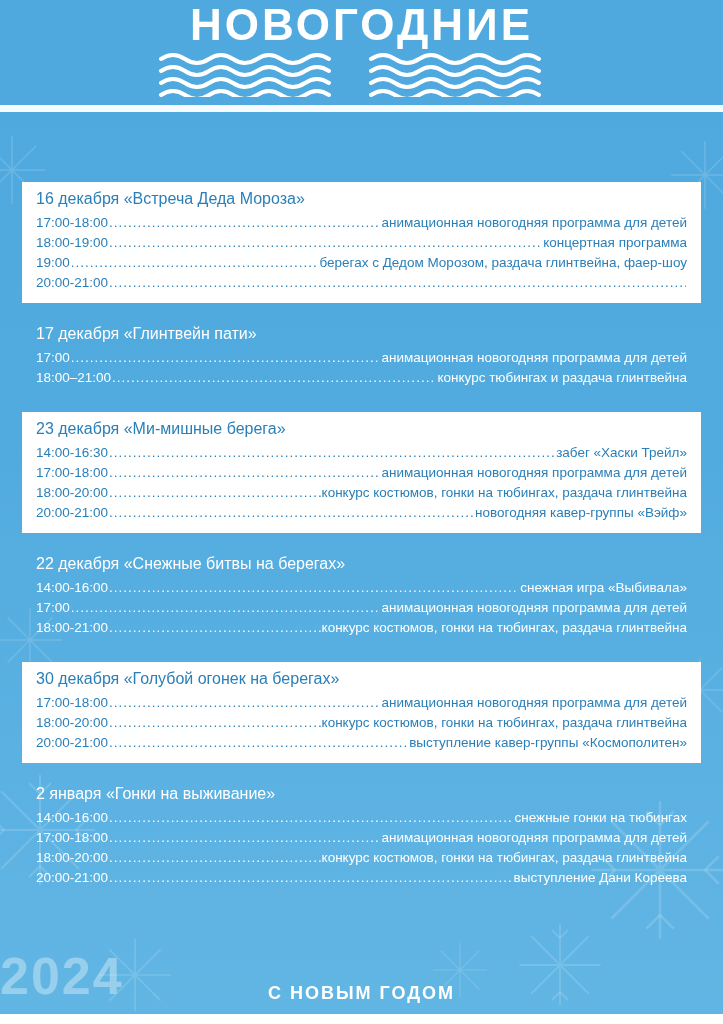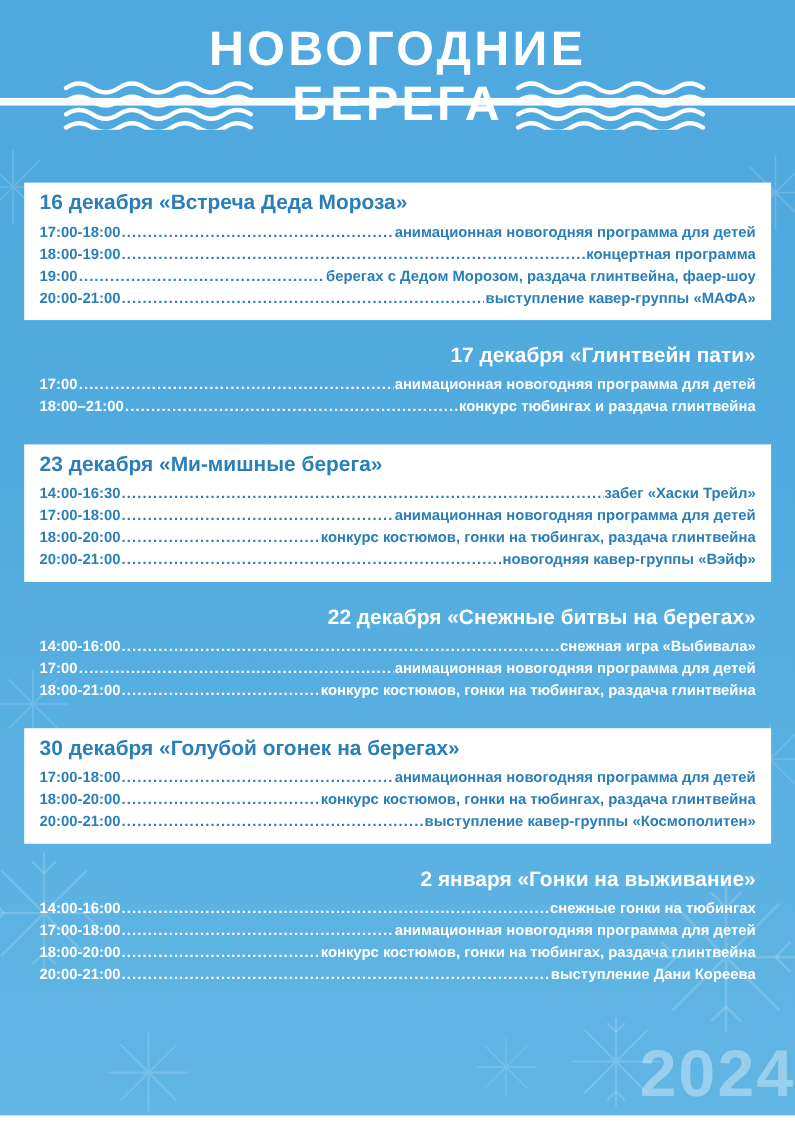--- a/index.html
+++ b/index.html
@@ -26,22 +26,22 @@
   .bg-deco {
     position: absolute;
     inset: 0;
     pointer-events: none;
     opacity: 0.55;
   }
 
   
   .header {
     position: relative;
-    height: 96px;
-    padding-top: 21px;
+    height: 112px;
+    padding-top: 1px;
     box-sizing: border-box;
   }
   .title-line1 {
     text-align: center;
     color: #ffffff;
     font-size: 44px;
     font-weight: bold;
     letter-spacing: 3px;
     line-height: 48px;
     font-family: "Liberation Sans", sans-serif;
@@ -81,34 +81,33 @@
   .day-block {
     margin-bottom: 14px;
     padding: 8px 14px 10px 14px;
     box-sizing: border-box;
   }
   .day-block.banded {
     background: #ffffff;
   }
   .day-title {
     color: #2a7fb8;
-    font-size: 19px;
-    font-weight: bold;
+    font-size: 16px;
+    font-weight: normal;
     margin-bottom: 5px;
     white-space: nowrap;
   }
   .day-block.plain .day-title {
     color: #ffffff;
-    text-align: right;
   }
   .event-row {
     display: flex;
     align-items: baseline;
     font-size: 13.5px;
-    font-weight: bold;
+    font-weight: normal;
     color: #2a7fb8;
     line-height: 20px;
     white-space: nowrap;
     overflow: hidden;
   }
   .day-block.plain .event-row {
     color: #ffffff;
   }
   .ev-time { flex: 0 0 auto; }
   .ev-dots {
@@ -126,22 +125,22 @@
     left: 0;
     right: 0;
     bottom: 0;
     height: 96px;
   }
   .footer-year {
     position: absolute;
     left: 0;
     right: 0;
     bottom: 22px;
-    text-align: right;
-    font-size: 60px;
+    text-align: left;
+    font-size: 52px;
     font-weight: bold;
     color: #ffffff;
     opacity: 0.35;
     letter-spacing: 2px;
     line-height: 52px;
   }
   .footer-greeting {
     position: absolute;
     left: 0;
     right: 0;
@@ -207,21 +206,20 @@
     <div class="title-line1">НОВОГОДНИЕ</div>
     <div class="title-row2">
       <svg class="waves" width="200" height="46" viewBox="0 0 200 46" aria-hidden="true">
         <g stroke="#ffffff" fill="none" stroke-width="4" stroke-linecap="round">
           <path d="M4,8 q12,-8 24,0 t24,0 t24,0 t24,0 t24,0 t24,0 t24,0"></path>
           <path d="M4,20 q12,-8 24,0 t24,0 t24,0 t24,0 t24,0 t24,0 t24,0"></path>
           <path d="M4,32 q12,-8 24,0 t24,0 t24,0 t24,0 t24,0 t24,0 t24,0"></path>
           <path d="M4,44 q12,-8 24,0 t24,0 t24,0 t24,0 t24,0 t24,0 t24,0"></path>
         </g>
       </svg>
-      <div class="title-line2">БЕРЕГА</div>
       <svg class="waves" width="200" height="46" viewBox="0 0 200 46" aria-hidden="true">
         <g stroke="#ffffff" fill="none" stroke-width="4" stroke-linecap="round">
           <path d="M4,8 q12,-8 24,0 t24,0 t24,0 t24,0 t24,0 t24,0 t24,0"></path>
           <path d="M4,20 q12,-8 24,0 t24,0 t24,0 t24,0 t24,0 t24,0 t24,0"></path>
           <path d="M4,32 q12,-8 24,0 t24,0 t24,0 t24,0 t24,0 t24,0 t24,0"></path>
           <path d="M4,44 q12,-8 24,0 t24,0 t24,0 t24,0 t24,0 t24,0 t24,0"></path>
         </g>
       </svg>
     </div>
     <div class="header-rule"></div>
@@ -241,21 +239,20 @@
           <span class="ev-desc">концертная программа</span>
         </div>
         <div class="event-row">
           <span class="ev-time">19:00</span>
           <span class="ev-dots">........................................................................................................................................................................................................</span>
           <span class="ev-desc">берегах с Дедом Морозом, раздача глинтвейна, фаер-шоу</span>
         </div>
         <div class="event-row">
           <span class="ev-time">20:00-21:00</span>
           <span class="ev-dots">........................................................................................................................................................................................................</span>
-          <span class="ev-desc">выступление кавер-группы «МАФА»</span>
         </div>
       </div>
       <div class="day-block plain">
         <div class="day-title">17 декабря «Глинтвейн пати»</div>
         <div class="event-row">
           <span class="ev-time">17:00</span>
           <span class="ev-dots">........................................................................................................................................................................................................</span>
           <span class="ev-desc">анимационная новогодняя программа для детей</span>
         </div>
         <div class="event-row">
@@ -343,16 +340,17 @@
         <div class="event-row">
           <span class="ev-time">20:00-21:00</span>
           <span class="ev-dots">........................................................................................................................................................................................................</span>
           <span class="ev-desc">выступление Дани Кореева</span>
         </div>
       </div>
     </div>
 
   <div class="footer">
     <div class="footer-year">2024</div>
+    <div class="footer-greeting">С НОВЫМ ГОДОМ</div>
     <div class="footer-bar"></div>
   </div>
 
 </div>
 
 </body></html>

